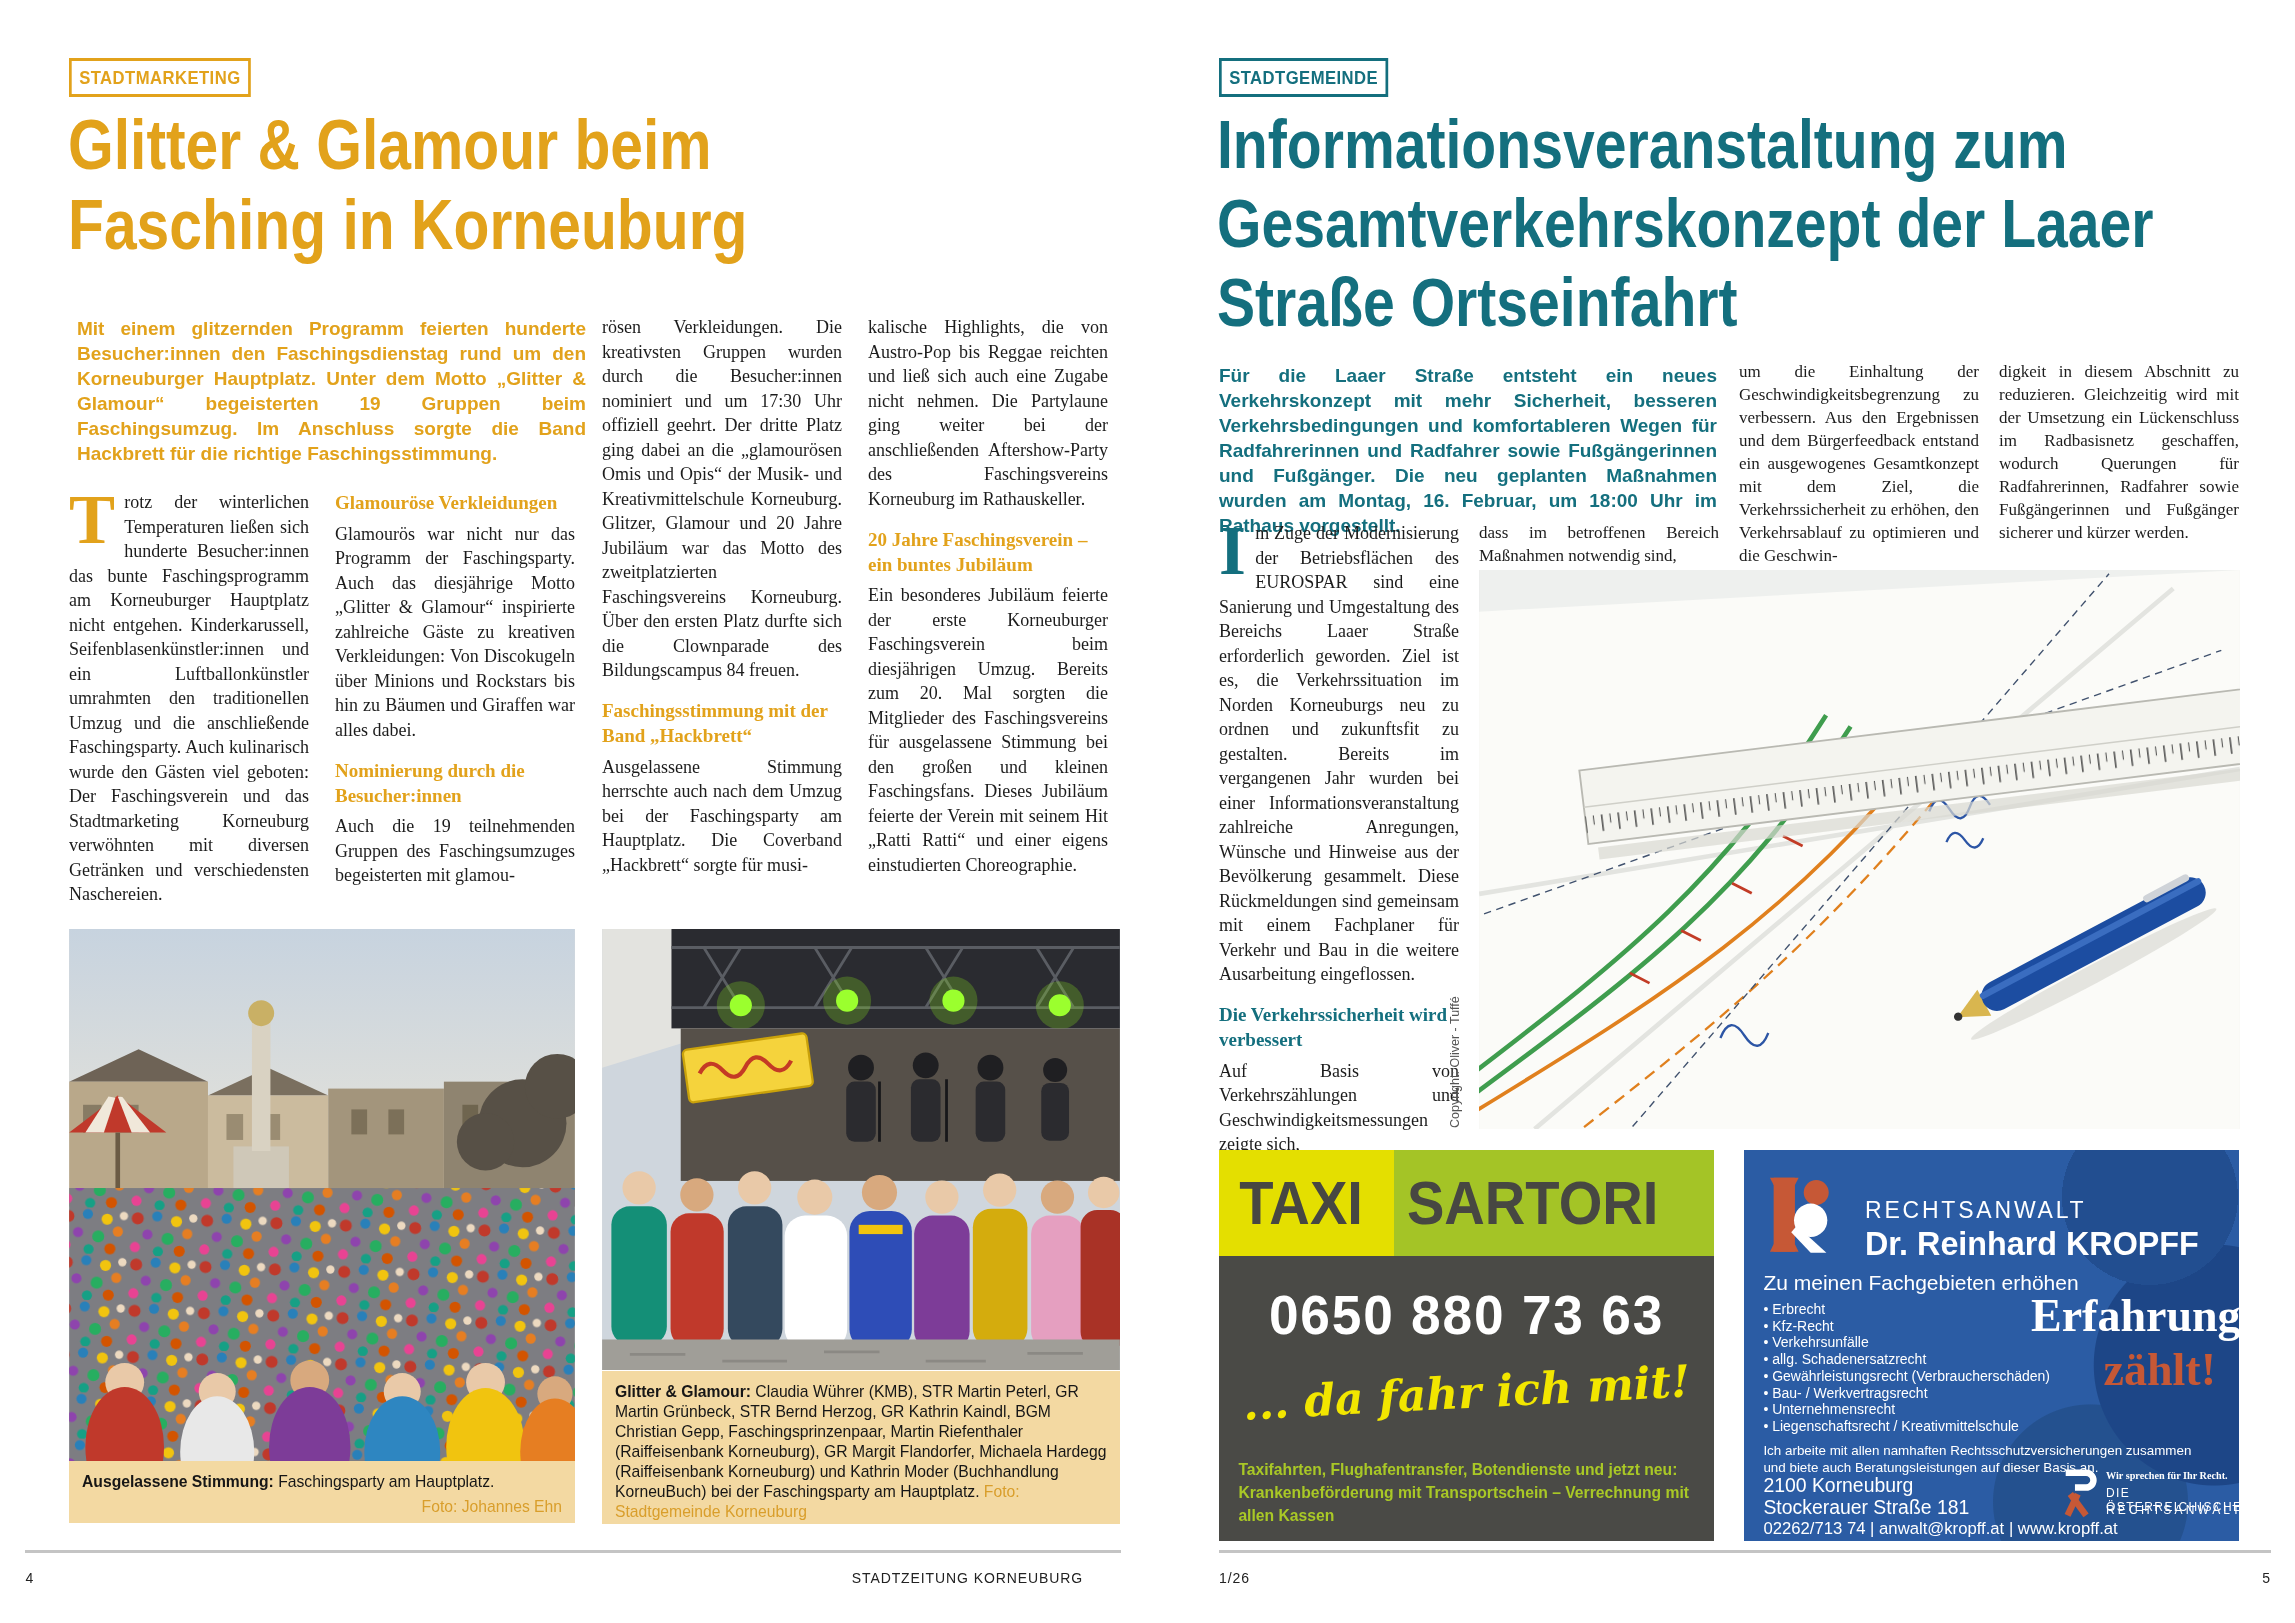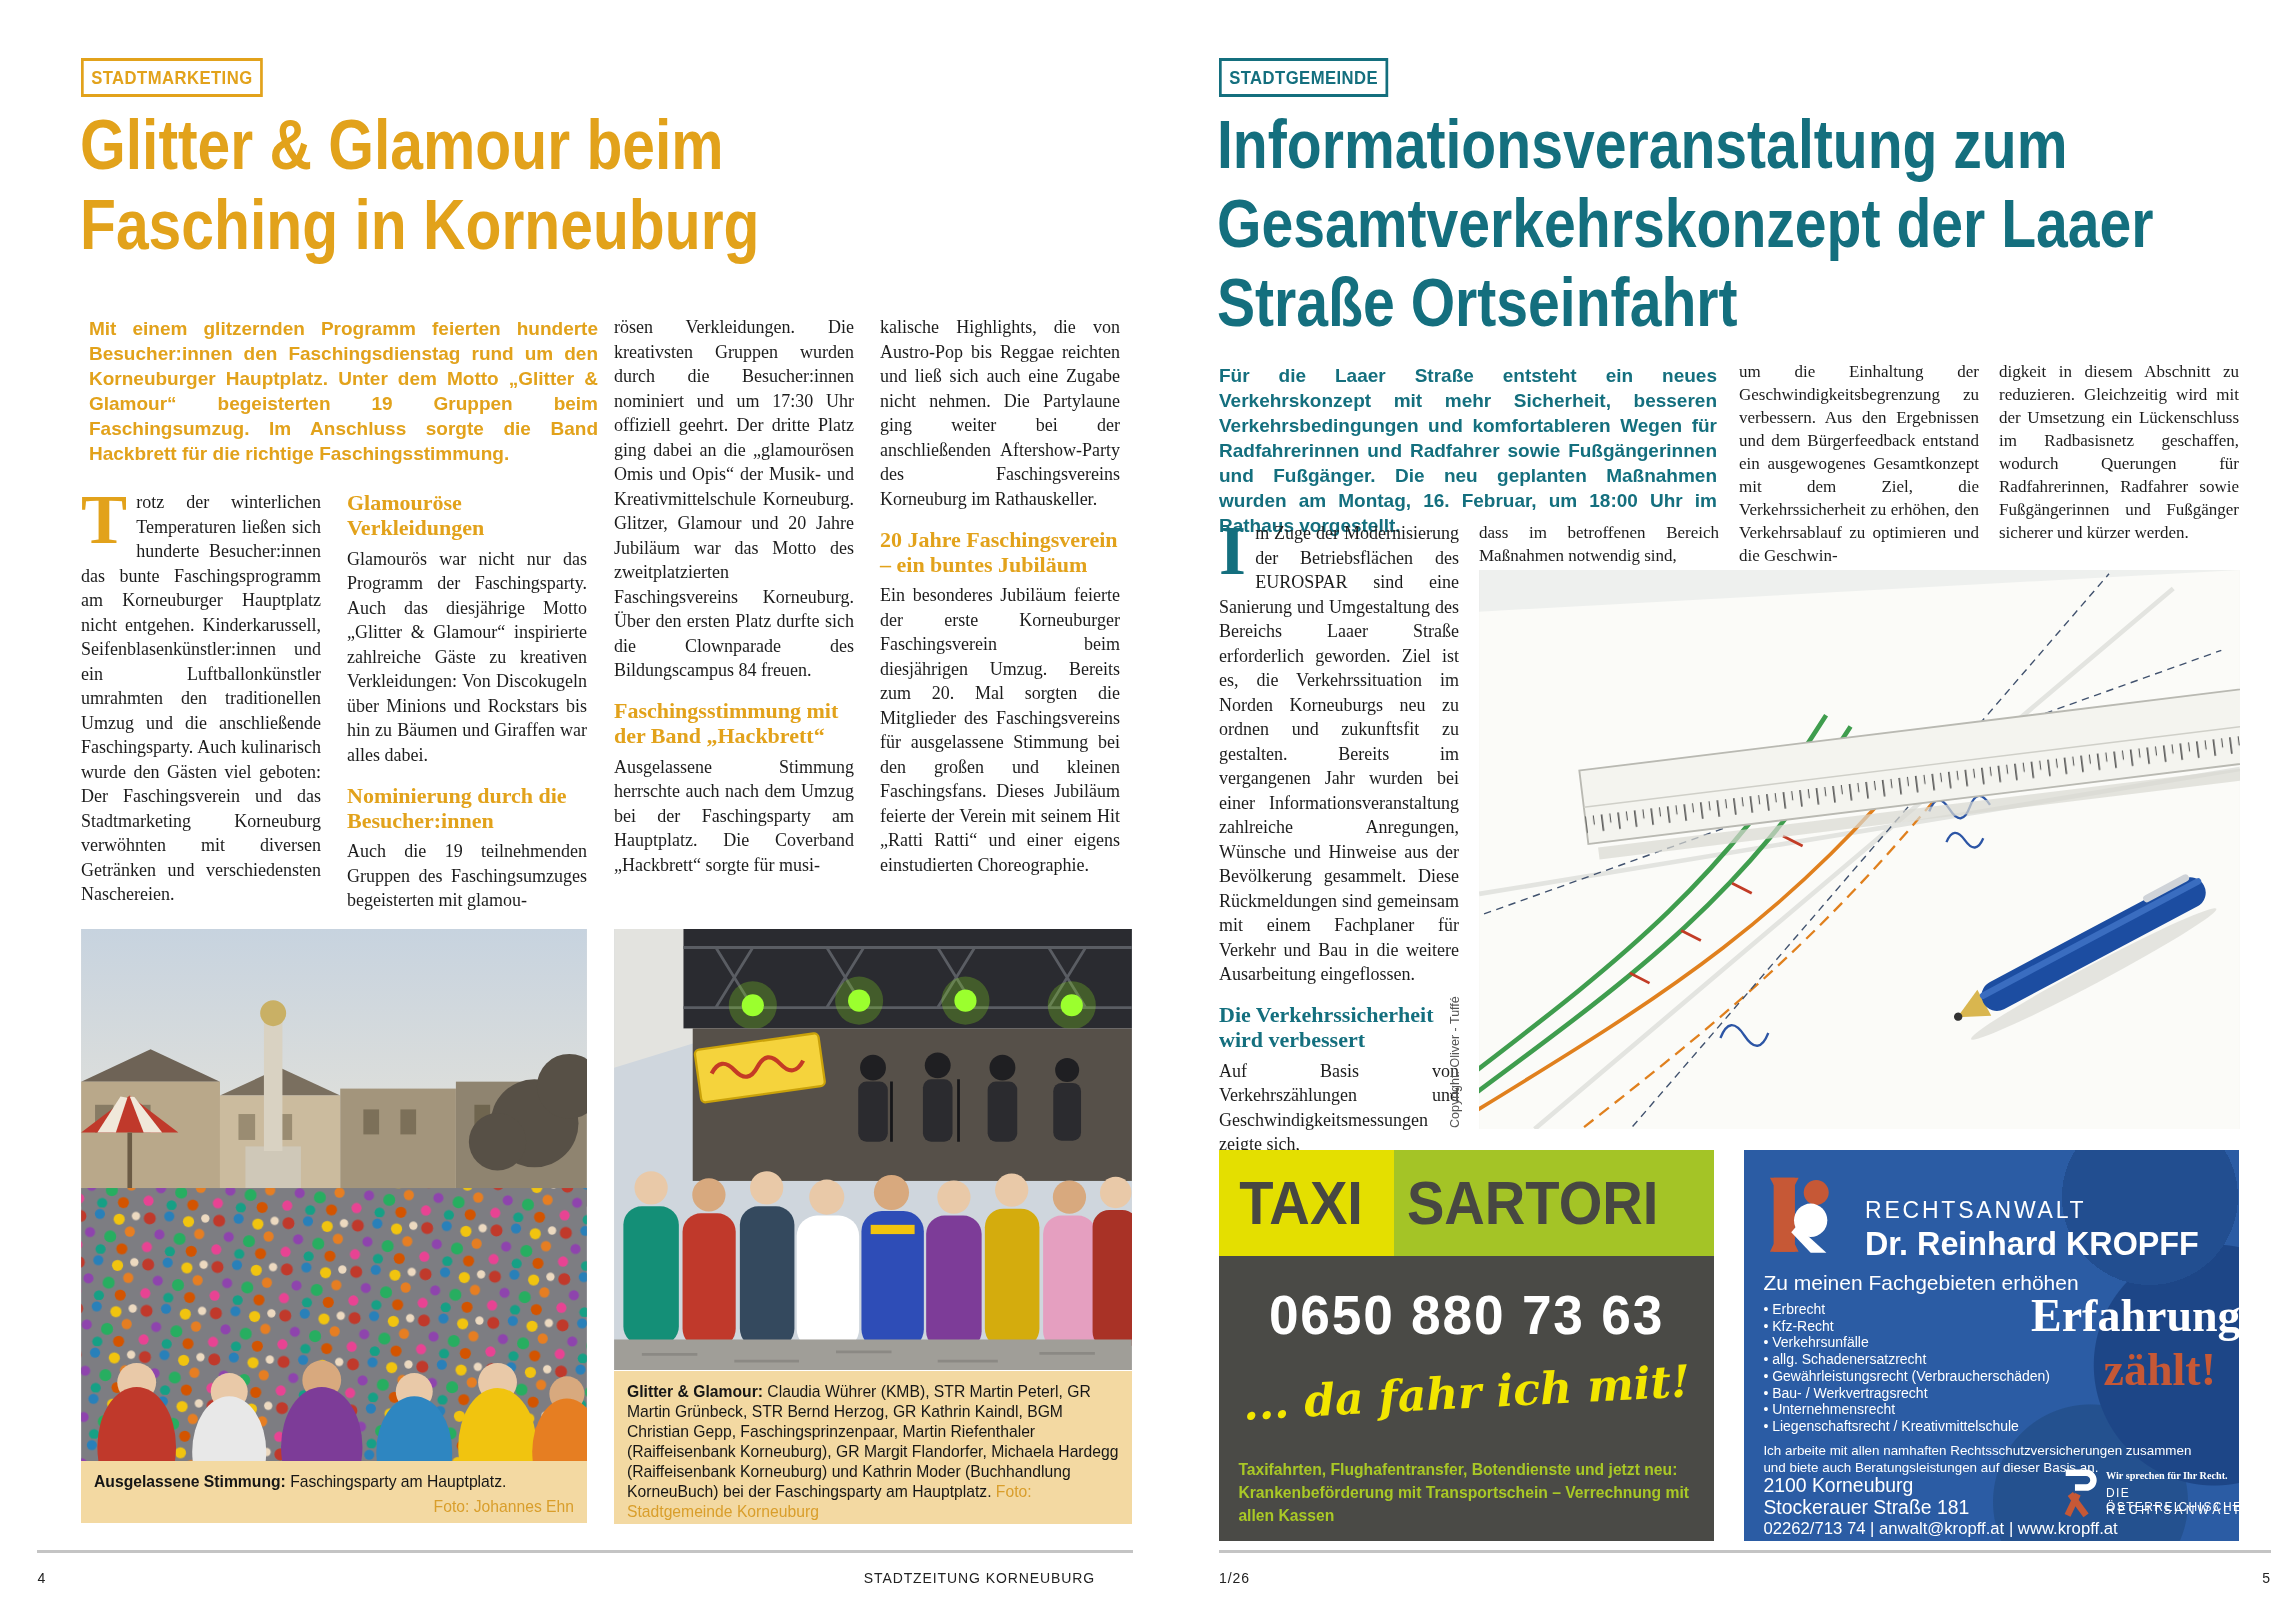--- a/index.html
+++ b/index.html
@@ -23,21 +23,21 @@
   
   .intro{font-family:"Liberation Sans",sans-serif;font-weight:bold;font-size:19px;
          line-height:25px;text-align:justify;}
   .intro.orange{color:#E2A21B;}
   .intro.teal{color:#146F7E;}
 
   
   .bodycol{font-size:18px;line-height:24.5px;text-align:justify;}
   .bodycol.small{font-size:17px;line-height:23px;}
   .bodycol p{margin:0;}
-  .subhead{font-weight:bold;font-size:22px;line-height:25px;margin:15.7px 0 6.5px 0;text-align:left;}
+  .subhead{font-weight:bold;font-size:19px;line-height:25px;margin:15.7px 0 6.5px 0;text-align:left;}
   .subhead.mt0{margin-top:0;}
   .subhead.orange{color:#E2A21B;}
   .subhead.teal{color:#146F7E;}
   .dropcap{float:left;font-weight:bold;font-size:69px;line-height:55px;padding:2.8px 9.3px 0 0;}
   .dropcap.orange{color:#E2A21B;}
   .dropcap.teal{color:#146F7E;}
 
   
   .caption{font-family:"Liberation Sans",sans-serif;background:#F3D9A2;color:#161616;
            font-size:15.7px;line-height:20px;padding:11px 13px;}
@@ -85,21 +85,21 @@
   .k-contact{font-size:16.7px;}
   .k-claim1{font-family:"Liberation Serif",serif;font-weight:bold;font-size:46px;color:#fff;text-align:right;}
   .k-claim2{font-family:"Liberation Serif",serif;font-weight:bold;font-size:46px;color:#C65836;text-align:right;}
   .k-bar{font-size:10.2px;font-weight:bold;font-family:Liberation Serif, serif;}
   .k-bar2{font-size:12px;letter-spacing:1.4px;}
   .k-bar3{font-size:12px;letter-spacing:3.2px;}
 </style>
 </head>
 <body>
 
-<div class="abs" style="left:12px;top:0;width:1148px;height:1623px;">
+<div class="abs" style="left:0;top:0;width:1148px;height:1623px;">
 
   <div class="abs" style="left:69px;top:58px;">
     <span class="tag orange">STADTMARKETING</span>
   </div>
 
   <h1 class="abs headline orange" style="left:68px;top:105px;margin:0;">
     <span class="hl-line">Glitter &amp; Glamour beim</span>
     <span class="hl-line">Fasching in Korneuburg</span>
   </h1>
 

